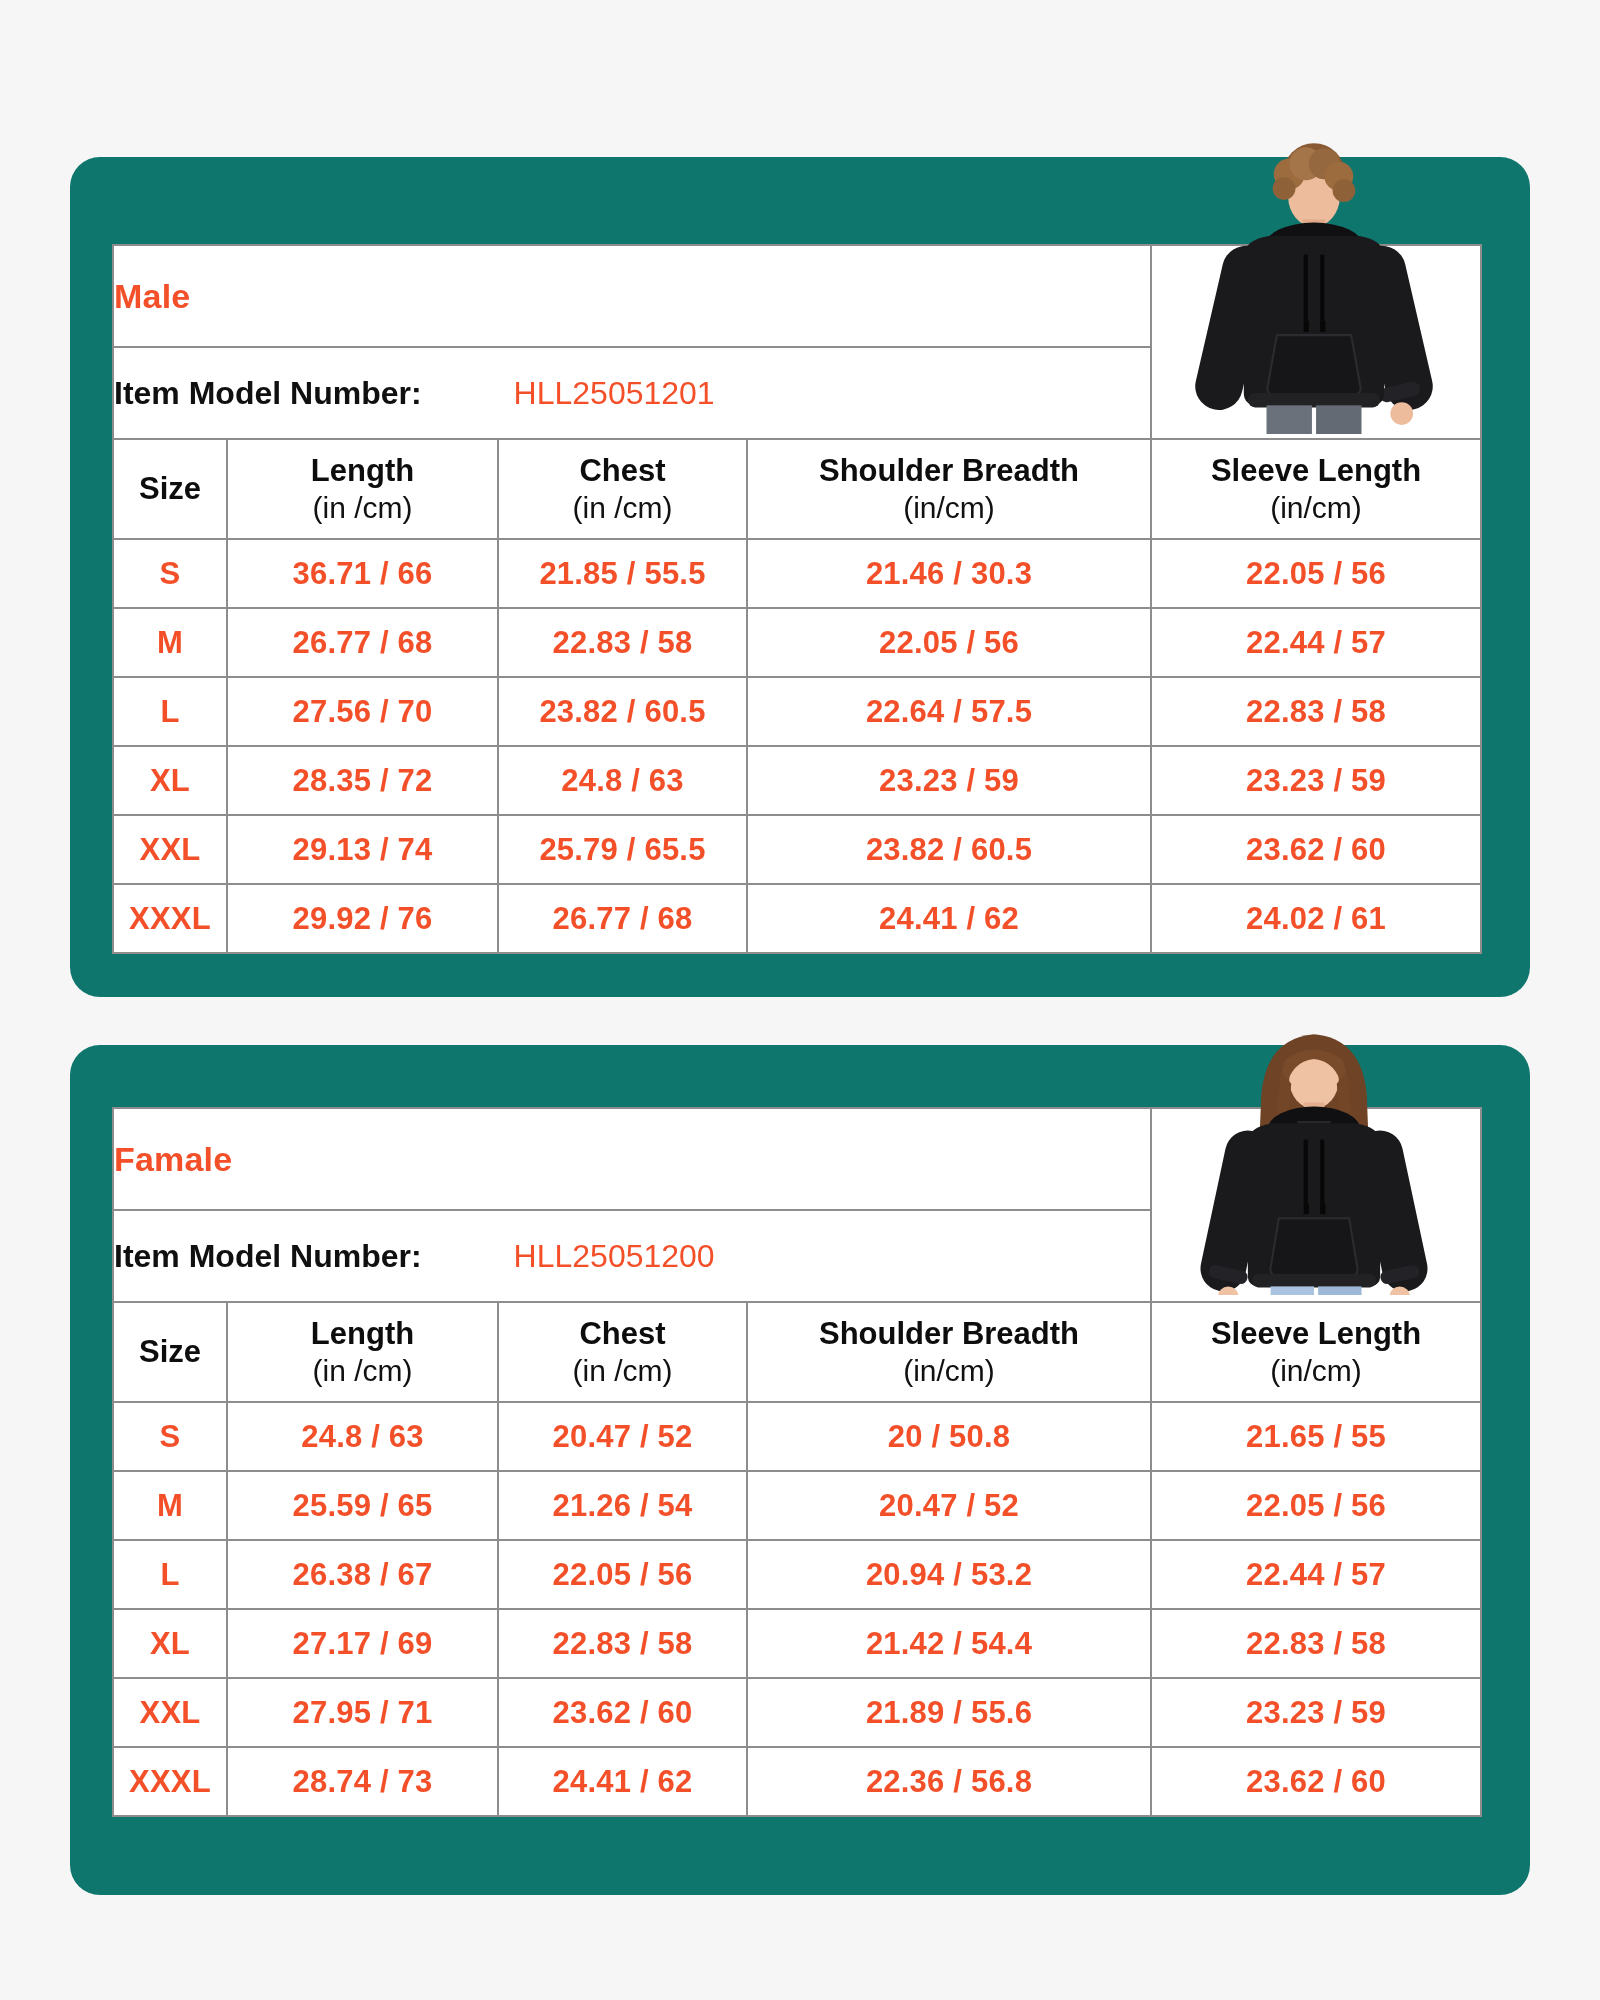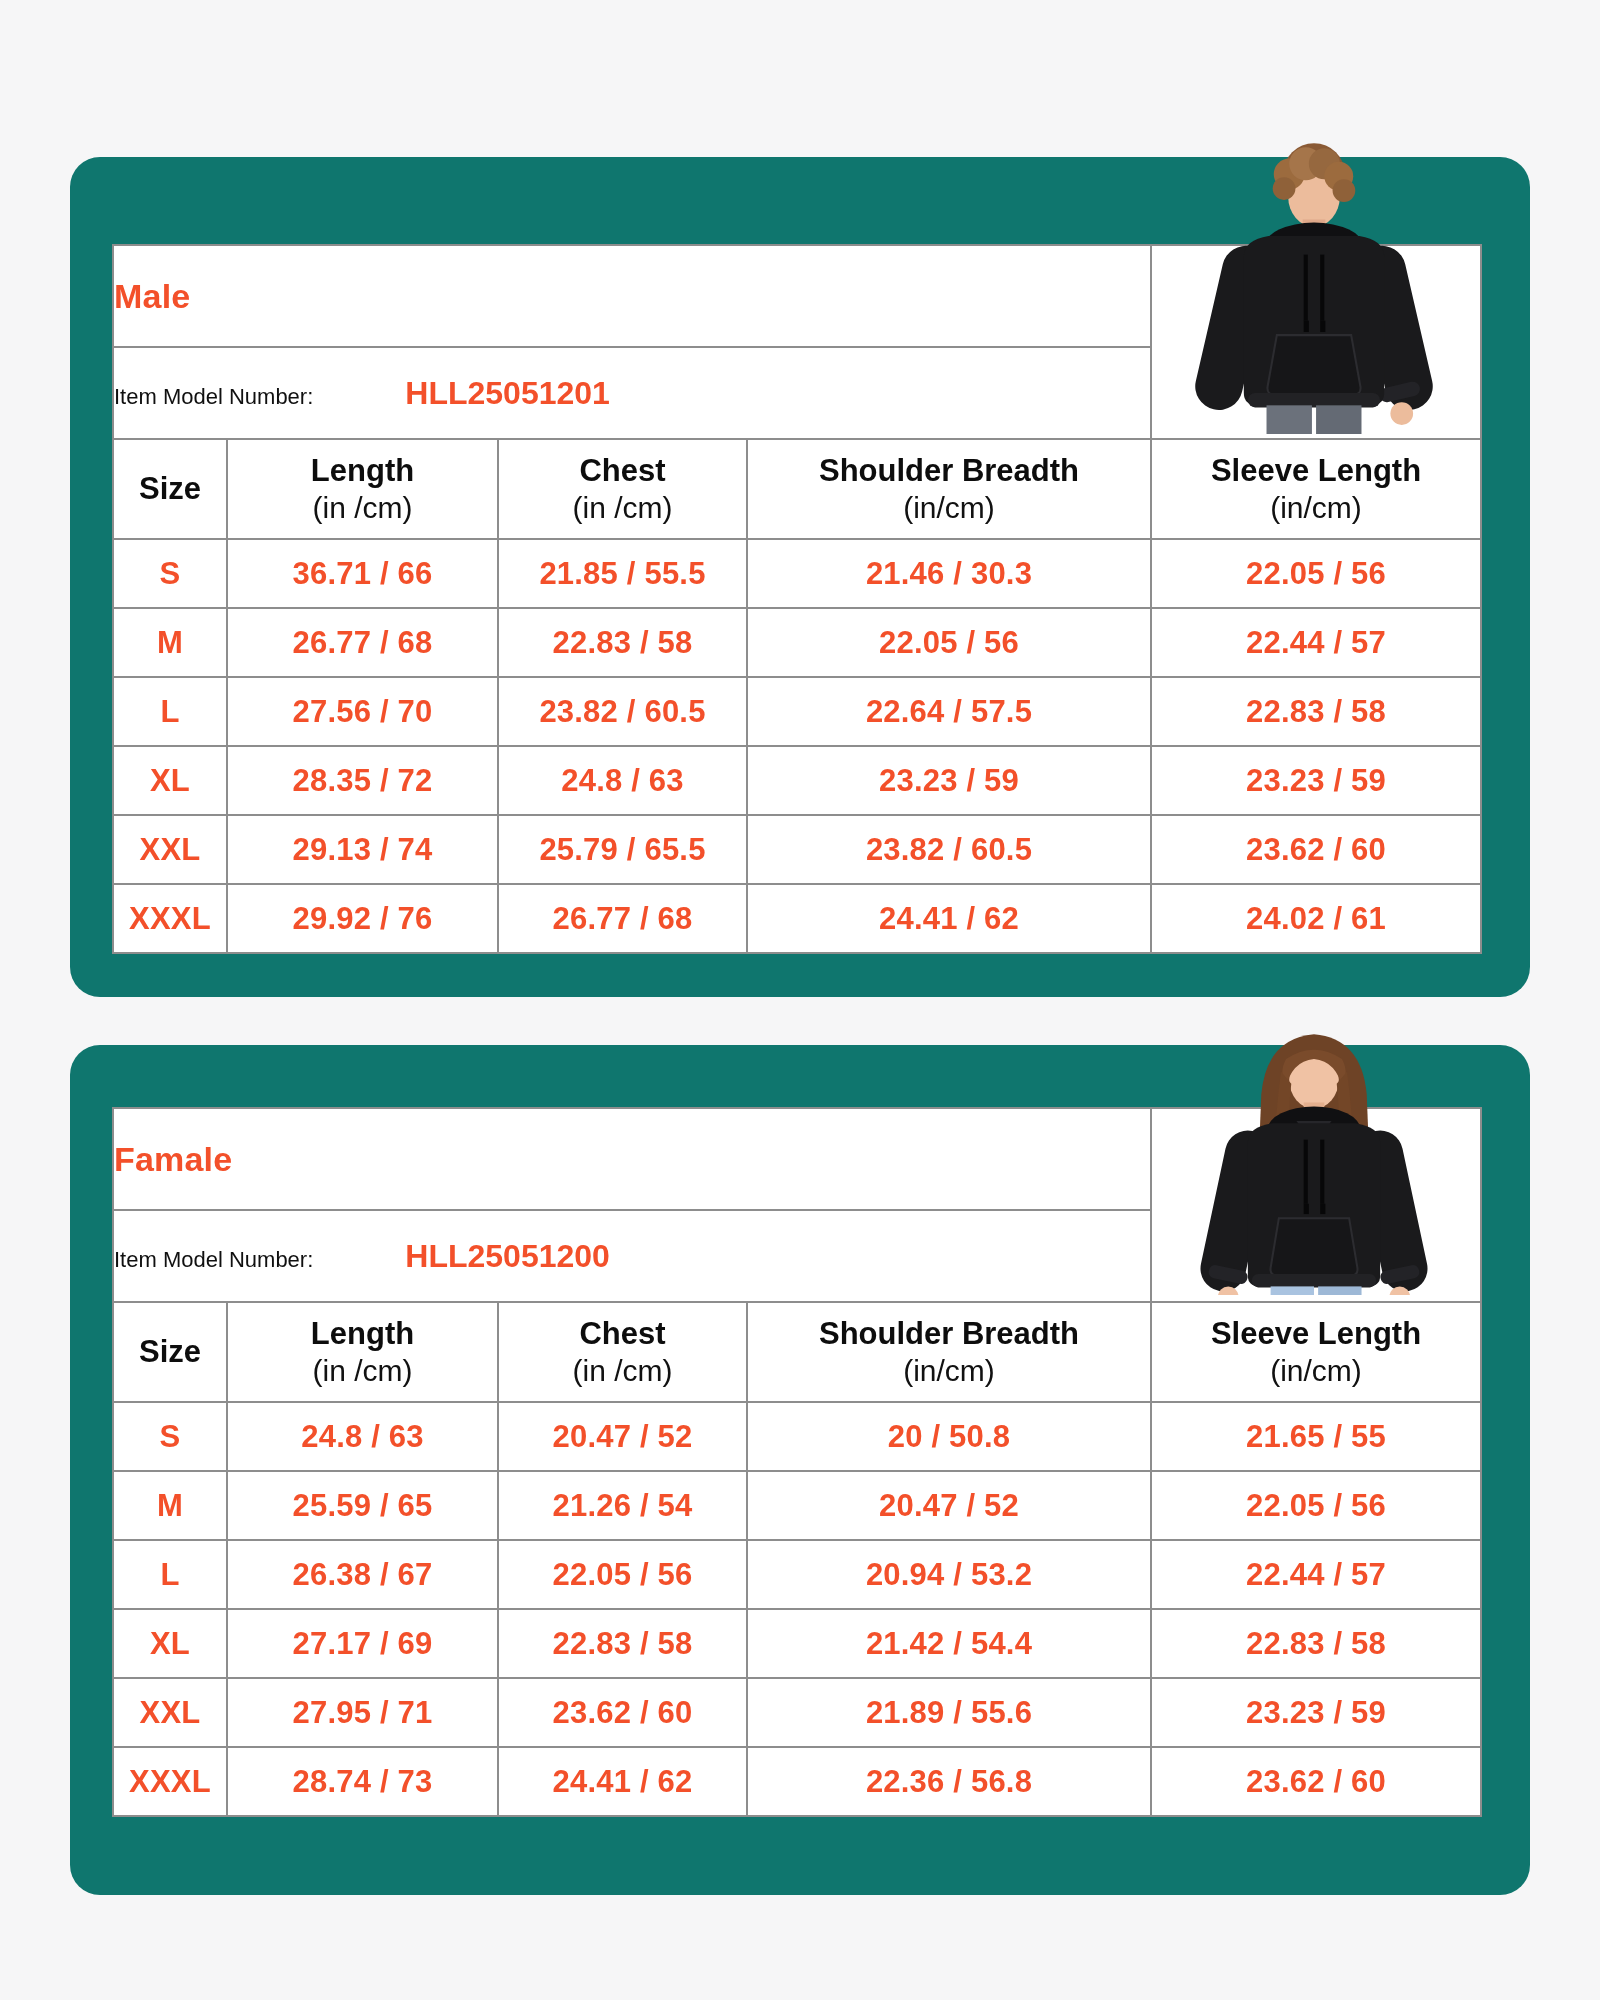--- a/index.html
+++ b/index.html
@@ -27,22 +27,22 @@
   tr.title-row td{height:100px;}
   tr.item-row td{height:90px;}
   tr.head-row th{height:98px;}
   tr.data-row td{height:67px;}
 
   .title-cell{
     text-align:left;padding-left:26px;
     color:#f3502a;font-size:34px;font-weight:700;letter-spacing:.2px;
   }
   .item-cell{text-align:left;padding-left:26px;white-space:nowrap;}
-  .item-label{color:#101010;font-size:22px;font-weight:400;}
-  .item-number{color:#f3502a;font-size:32px;font-weight:700;margin-left:92px;}
+  .item-label{color:#101010;font-size:32px;font-weight:700;}
+  .item-number{color:#f3502a;font-size:32px;font-weight:400;margin-left:92px;}
 
   .head-row th{
     text-align:center;color:#0d0d0d;font-size:31px;font-weight:700;line-height:1.18;
   }
   .h-sub{display:block;font-weight:400;font-size:30px;color:#111111;}
 
   .val{
     text-align:center;color:#f3502a;font-size:31px;font-weight:700;letter-spacing:.2px;
     white-space:nowrap;
   }

